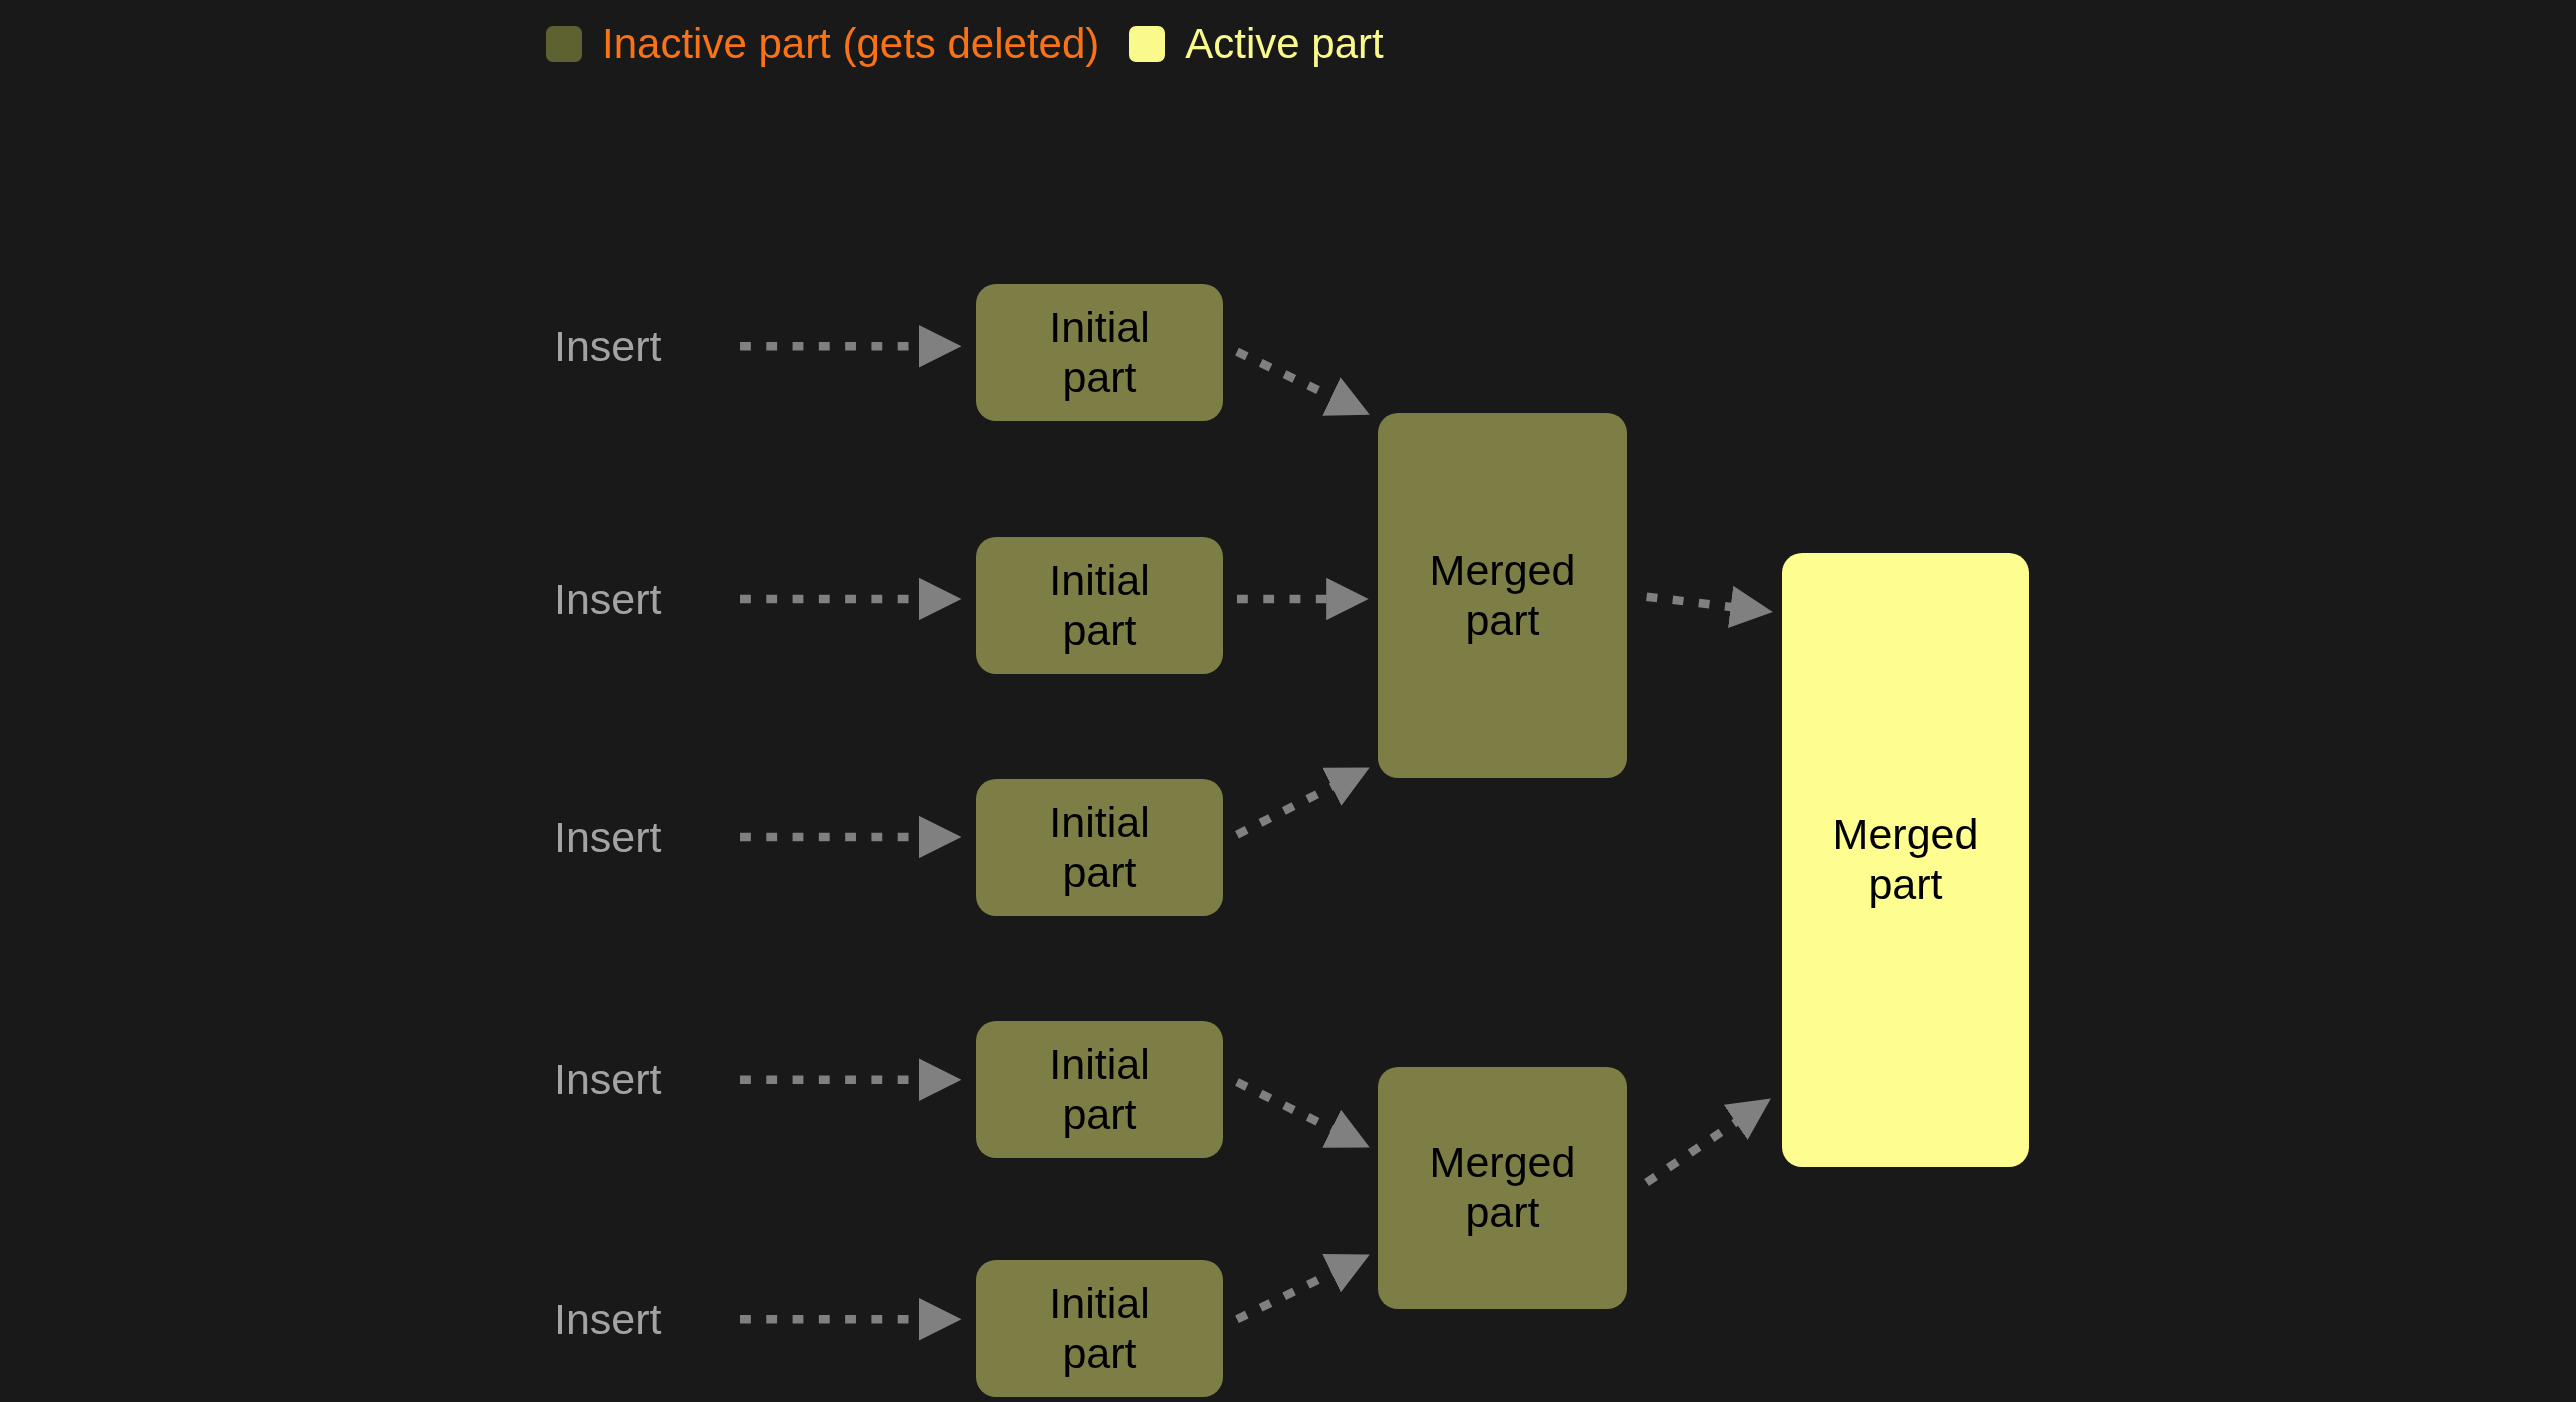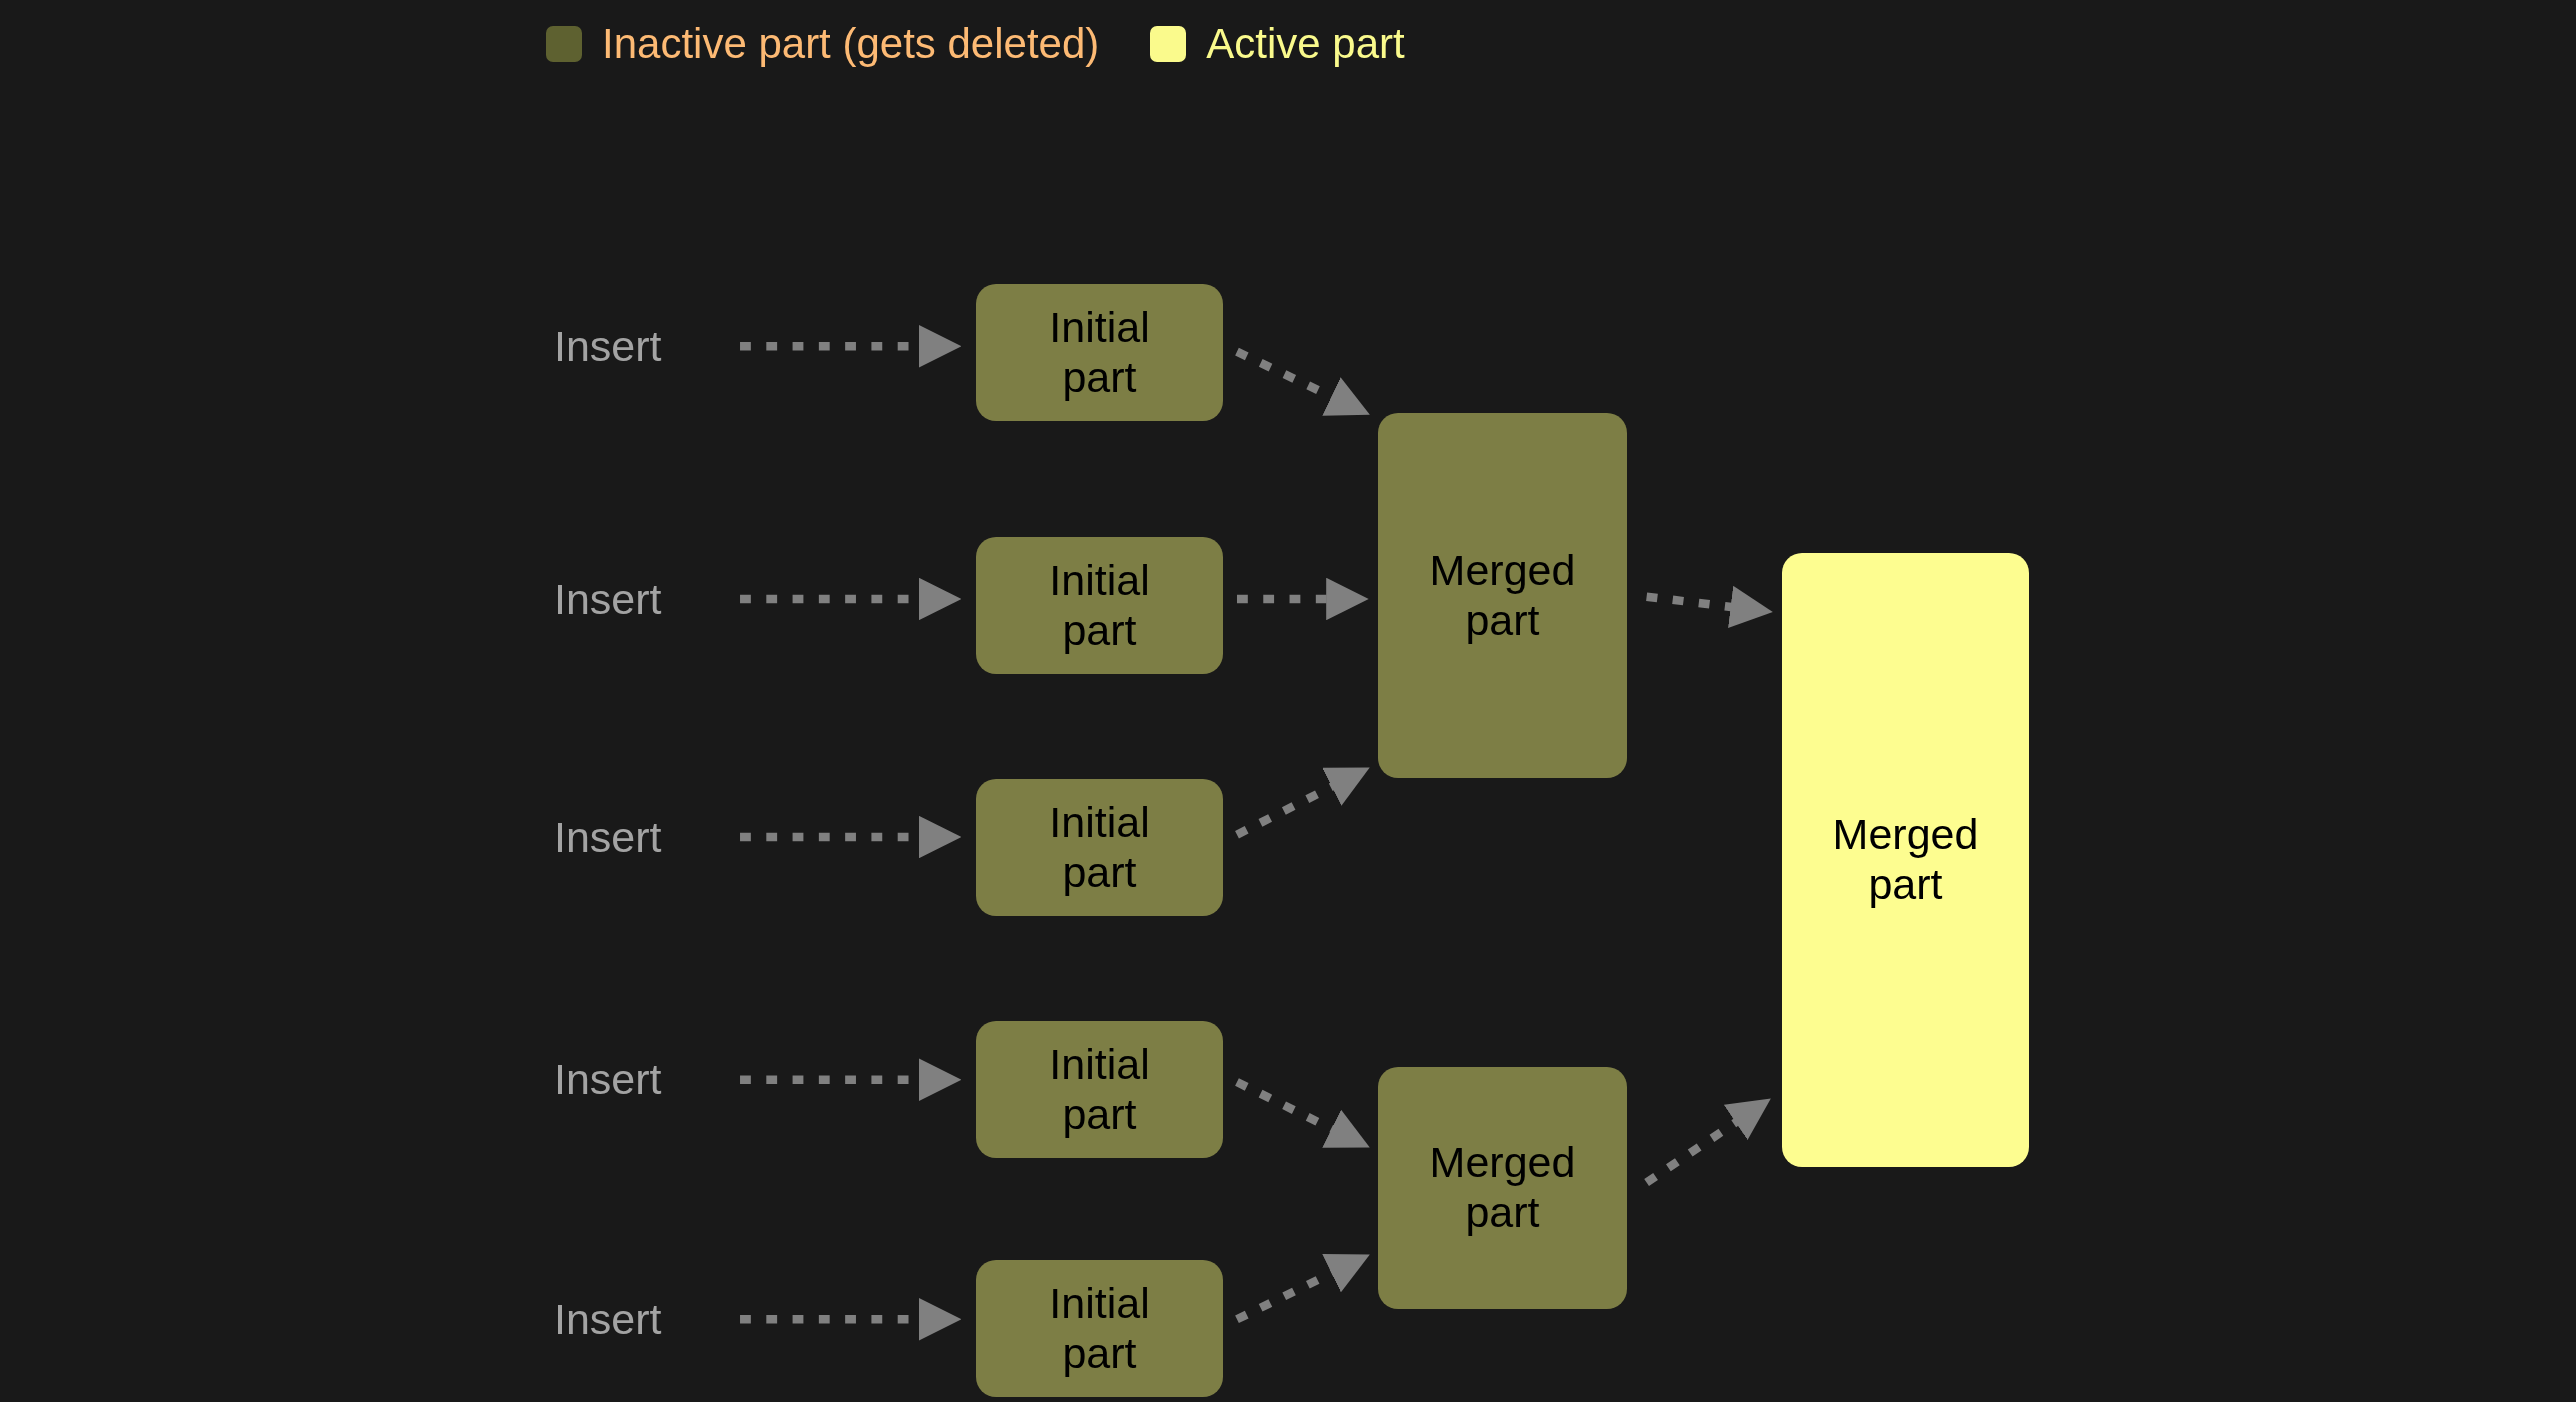--- a/index.html
+++ b/index.html
@@ -27,37 +27,37 @@
     left: 546px;
     display: flex;
     align-items: center;
     gap: 0;
   }
   .legend-item {
     display: flex;
     align-items: center;
   }
   .legend-item + .legend-item {
-    margin-left: 51px;
+    margin-left: 30px;
   }
   .legend-swatch {
     width: 36px;
     height: 36px;
     border-radius: 7px;
     flex: 0 0 auto;
   }
   .legend-swatch.inactive { background: #5e6130; }
   .legend-swatch.active   { background: #fafa8c; }
   .legend-label {
     margin-left: 20px;
     font-size: 42px;
     line-height: 1;
     white-space: nowrap;
   }
-  .legend-label.inactive { color: #fdba74; }
+  .legend-label.inactive { color: #f97316; }
   .legend-label.active   { color: #fafa8c; }
 
   
   .node {
     position: absolute;
     display: flex;
     align-items: center;
     justify-content: center;
     text-align: center;
     border-radius: 20px;

